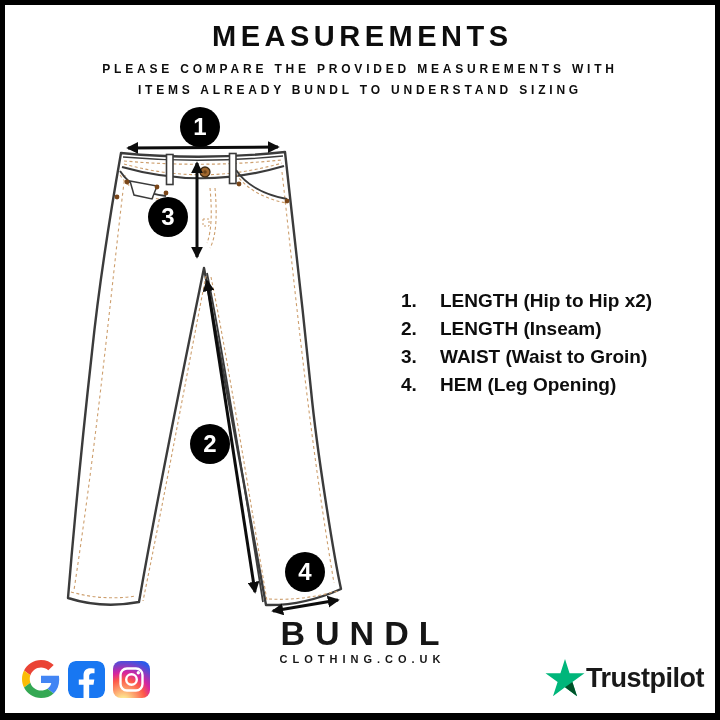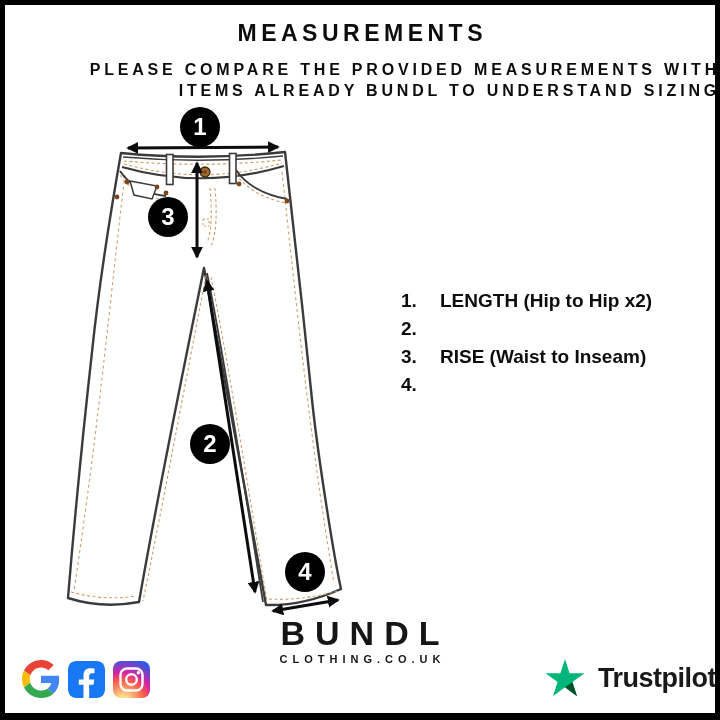--- a/index.html
+++ b/index.html
@@ -7,25 +7,25 @@
     position:relative;width:720px;height:720px;background:#fff;
     font-family:"Liberation Sans",sans-serif;overflow:hidden;color:#111;
   }
   .border-overlay{
     position:absolute;inset:0;border:5px solid #000;border-bottom-width:7px;
     pointer-events:none;z-index:50;
   }
   
   .title{
     position:absolute;top:20px;left:0;right:0;text-align:center;
-    font-size:23px;font-weight:bold;letter-spacing:4.5px;padding-left:4.5px;color:#0d0d0d;
+    font-size:29px;font-weight:bold;letter-spacing:4.5px;padding-left:4.5px;color:#0d0d0d;
   }
   .subtitle{
-    position:absolute;top:59px;left:0;right:0;text-align:right;
-    font-size:16px;font-weight:bold;letter-spacing:3.8px;line-height:21px;color:#0d0d0d;
+    position:absolute;top:59px;left:0;right:0;text-align:center;
+    font-size:12px;font-weight:bold;letter-spacing:3.8px;line-height:21px;color:#0d0d0d;
   }
   
   .jeans-svg{position:absolute;left:0;top:0;width:720px;height:720px;}
   .marker{
     position:absolute;width:40px;height:40px;border-radius:50%;background:#000;
     color:#fff;display:flex;align-items:center;justify-content:center;
     font-size:24px;font-weight:bold;z-index:10;
   }
   .m1{left:180px;top:107px;}
   .m2{left:190px;top:424px;}
@@ -43,21 +43,21 @@
     background:radial-gradient(circle at 28% 110%, #fdf497 0%, #fdf497 5%, #fd5949 45%, #d6249f 60%, #285AEB 90%);
     display:flex;align-items:center;justify-content:center;
   }
   .brand{position:absolute;left:0;right:0;top:616px;text-align:center;}
   .brand-name{
     font-size:34px;font-weight:bold;letter-spacing:10px;padding-left:10px;color:#161616;line-height:34px;
   }
   .brand-domain{
     font-size:11px;font-weight:bold;letter-spacing:5px;padding-left:5px;color:#161616;margin-top:3px;
   }
-  .trustpilot{position:absolute;left:544px;top:658px;display:flex;align-items:center;gap:12px;}
+  .trustpilot{position:absolute;left:544px;top:658px;display:flex;align-items:center;gap:0;}
   .tp-text{font-size:27px;font-weight:600;color:#191919;letter-spacing:-0.5px;}
 </style>
 </head>
 <body>
 
 <div class="frame">
 
   <div class="title">MEASUREMENTS</div>
   <div class="subtitle">
     <div>PLEASE COMPARE THE PROVIDED MEASUREMENTS WITH</div>
@@ -138,27 +138,29 @@
       <span>4</span>
     </div>
 
   <div class="legend">
     <div class="legend-row">
       <span class="legend-num">1.</span>
       <span>LENGTH (Hip to Hip x2)</span>
     </div>
     <div class="legend-row">
       <span class="legend-num">2.</span>
+      <span>LENGTH (Inseam)</span>
     </div>
     <div class="legend-row">
       <span class="legend-num">3.</span>
-      <span>RISE (Waist to Inseam)</span>
+      <span>WAIST (Waist to Groin)</span>
     </div>
     <div class="legend-row">
       <span class="legend-num">4.</span>
+      <span>HEM (Leg Opening)</span>
     </div>
   </div>
 
   <div class="social">
     <svg width="38" height="38" viewBox="0 0 48 48">
       <path fill="#EA4335" d="M24 9.5c3.54 0 6.71 1.22 9.21 3.6l6.85-6.85C35.9 2.38 30.47 0 24 0 14.62 0 6.51 5.38 2.56 13.22l7.98 6.19C12.43 13.72 17.74 9.5 24 9.5z"></path>
       <path fill="#4285F4" d="M46.98 24.55c0-1.57-.15-3.09-.38-4.55H24v9.02h12.94c-.58 2.96-2.26 5.48-4.78 7.18l7.73 6c4.51-4.18 7.09-10.36 7.09-17.65z"></path>
       <path fill="#FBBC05" d="M10.53 28.59c-.48-1.45-.76-2.99-.76-4.59s.27-3.14.76-4.59l-7.98-6.19C.92 16.46 0 20.12 0 24c0 3.88.92 7.54 2.56 10.78l7.97-6.19z"></path>
       <path fill="#34A853" d="M24 48c6.48 0 11.93-2.13 15.89-5.81l-7.73-6c-2.15 1.45-4.92 2.3-8.16 2.3-6.26 0-11.57-4.22-13.47-9.91l-7.98 6.19C6.51 42.62 14.62 48 24 48z"></path>
     </svg>

